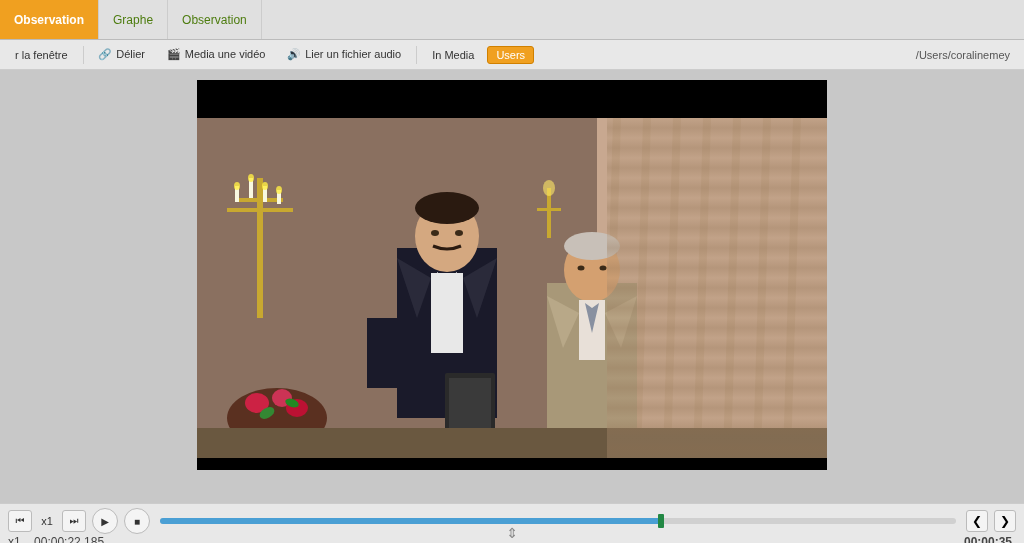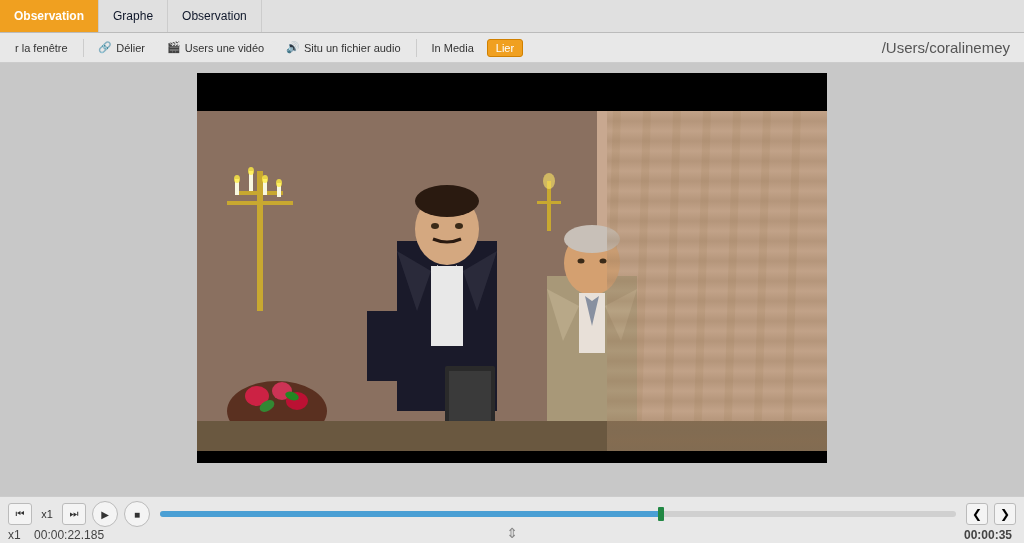--- a/index.html
+++ b/index.html
@@ -4,69 +4,69 @@
   <style>
     * { box-sizing: border-box; margin: 0; padding: 0; }
     body { font-family: -apple-system, BlinkMacSystemFont, 'Segoe UI', Arial, sans-serif; font-size: 12px; background: #f0f0f0; width: 1024px; height: 543px; overflow: hidden; }
 
     
     .tab-bar {
       display: flex;
       align-items: stretch;
       background: #e0e0e0;
       border-bottom: 1px solid #bbb;
-      height: 33px;
+      height: 40px;
     }
     .tab {
       padding: 0 14px;
       display: flex;
       align-items: center;
       cursor: pointer;
       font-size: 12px;
-      color: #0f172a;
+      color: #4d7c0f;
       border-right: 1px solid #ccc;
     }
     .tab.active {
       background: #f0a020;
       color: #fff;
       font-weight: bold;
     }
 
     
     .toolbar {
       display: flex;
       align-items: center;
       background: #e8e8e8;
       border-bottom: 1px solid #ccc;
       height: 30px;
       padding: 0 6px;
       gap: 4px;
     }
     .toolbar-btn {
       display: flex;
-      align-items: flex-end;
+      align-items: flex-start;
       gap: 4px;
       padding: 2px 8px;
       font-size: 11px;
       background: #e8e8e8;
       border: 1px solid transparent;
       border-radius: 3px;
       cursor: pointer;
       color: #333;
       white-space: nowrap;
     }
     .toolbar-btn.active {
       background: #f0a020;
       color: #fff;
       border-color: #d08000;
     }
     .toolbar-sep { width: 1px; height: 18px; background: #ccc; margin: 0 2px; }
     .toolbar-path {
       margin-left: auto;
-      font-size: 15px;
+      font-size: 11px;
       color: #555;
       padding-right: 8px;
     }
 
     
     .main-content {
       background: #c8c8c8;
       display: flex;
       flex-direction: column;
       align-items: center;
@@ -234,32 +234,32 @@
   <button class="toolbar-btn">
     <span>r la fenêtre</span>
   </button>
   <div class="toolbar-sep"></div>
   <button class="toolbar-btn">
     <span>🔗</span>
     <span>Délier</span>
   </button>
   <button class="toolbar-btn">
     <span>🎬</span>
-    <span>Users une vidéo</span>
+    <span>Media une vidéo</span>
   </button>
   <button class="toolbar-btn">
     <span>🔊</span>
-    <span>Situ un fichier audio</span>
+    <span>Lier un fichier audio</span>
   </button>
   <div class="toolbar-sep"></div>
   <button class="toolbar-btn">
     <span>In Media</span>
   </button>
   <button class="toolbar-btn active">
-    <span>Lier</span>
+    <span>Users</span>
   </button>
   <span class="toolbar-path">/Users/coralinemey</span>
 </div>
 
 <div class="main-content">
   <div class="video-container">
     <div class="video-frame">
       <div class="video-scene">
         
         <svg width="630" height="340" viewBox="0 0 630 340">

